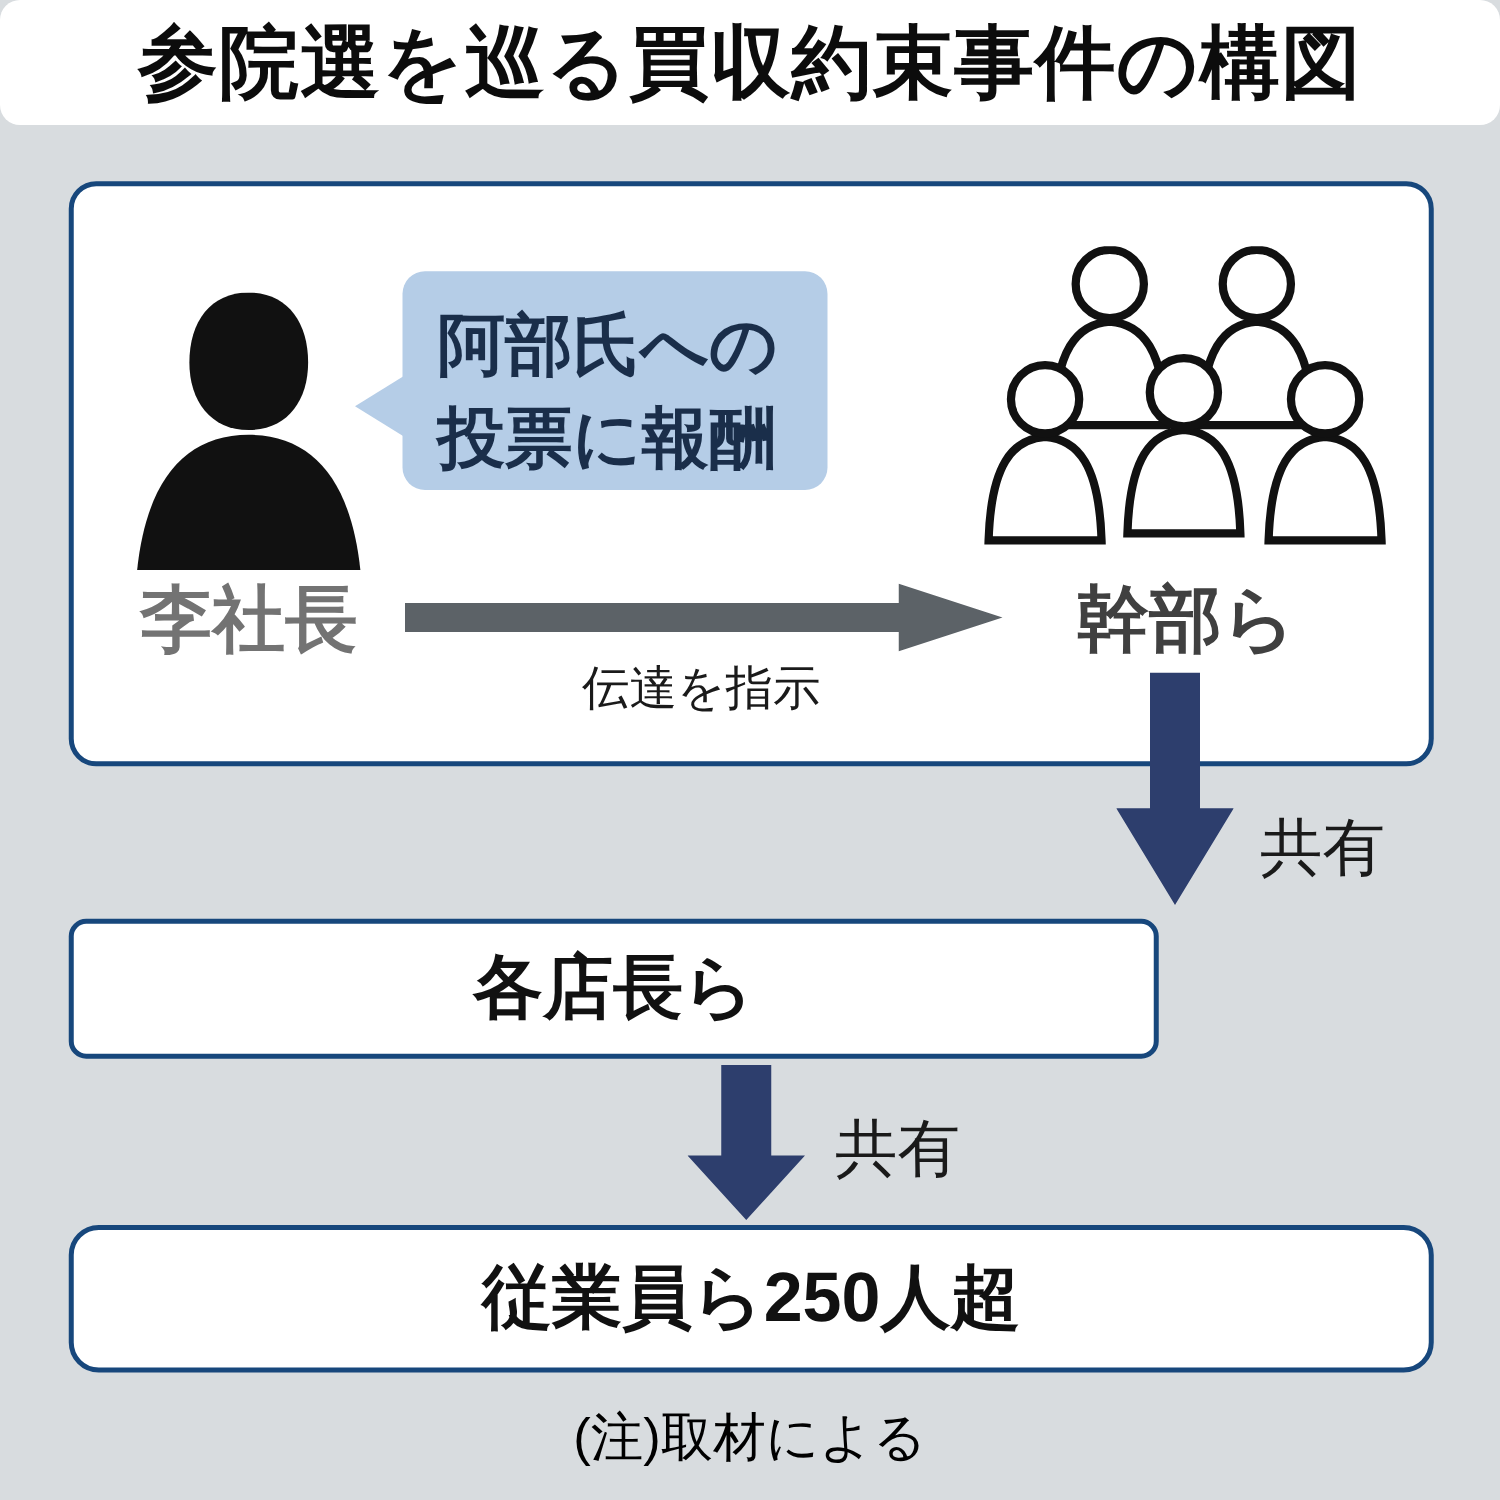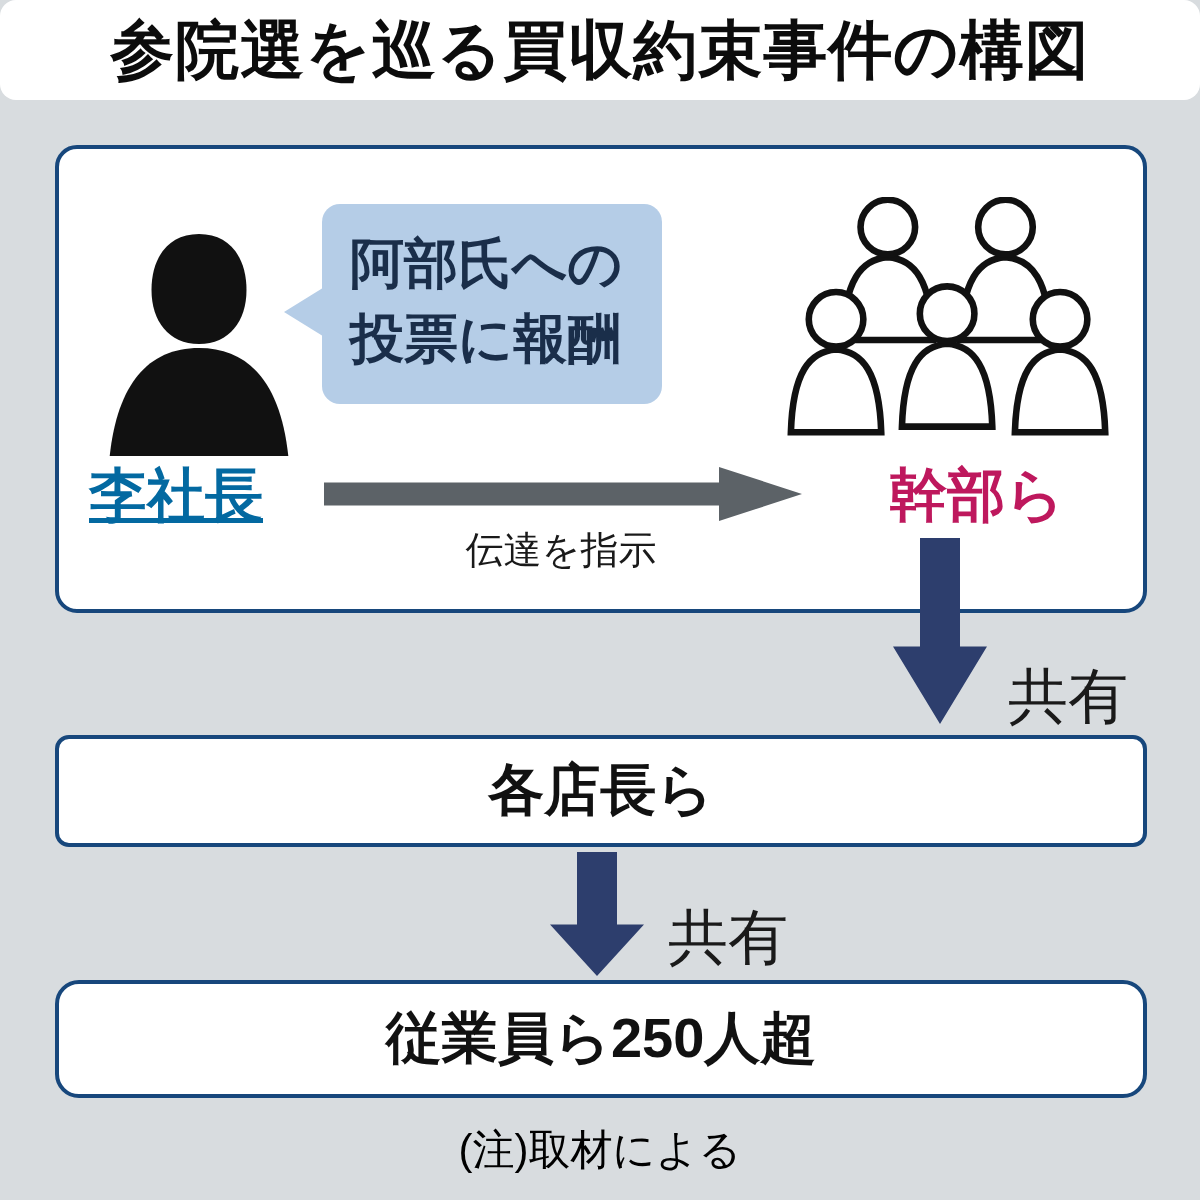--- a/index.html
+++ b/index.html
@@ -7,51 +7,51 @@
   body { font-family:"Liberation Sans","DejaVu Sans",sans-serif; background:#ffffff; }
 
   .page { position:relative; width:1200px; height:1200px; background:#d8dcdf; overflow:hidden; }
 
   .title-bar { position:absolute; left:0; top:0; width:1200px; height:100px; background:#ffffff;
                display:flex; align-items:center; justify-content:center;border-radius:16px; }
   .title { font-size:64px; font-weight:bold; color:#0c0c0c; letter-spacing:1px; }
 
   .box { position:absolute; background:#ffffff; border:4px solid #17477c; }
   .top-box { left:55px; top:145px; width:1092px; height:468px; border-radius:22px; }
-  .mid-box { left:55px; top:735px; width:1092px; height:112px; border-radius:14px;
+  .mid-box { left:55px; top:735px; width:872px; height:112px; border-radius:14px;
              display:flex; align-items:center; justify-content:center; }
   .bottom-box { left:55px; top:980px; width:1092px; height:118px; border-radius:24px;
                 display:flex; align-items:center; justify-content:center; }
 
   .box-label { font-size:56px; font-weight:bold; color:#111111; }
 
   .president-icon { position:absolute; left:45px; top:85px; width:190px; height:222px; }
-  .president-label { position:absolute; left:30px; top:308px; width:220px; 
-                     font-size:58px; font-weight:bold; color:#0369a1;text-decoration:underline; }
+  .president-label { position:absolute; left:30px; top:308px; width:220px; text-align:center;
+                     font-size:58px; font-weight:bold; color:#737373; }
 
-  .bubble { position:absolute; left:263px; top:55px; width:340px; height:200px;
+  .bubble { position:absolute; left:263px; top:68px; width:340px; height:175px;
             background:#b5cde7; border-radius:18px; padding:22px 0 0 28px; }
   .bubble-line { font-size:54px; font-weight:bold; color:#1a2e4a; line-height:1.38; }
   .bubble-tail { position:absolute; left:-38px; top:82px; width:0; height:0;
                  border-top:26px solid transparent; border-bottom:26px solid transparent;
                  border-right:42px solid #b5cde7; }
 
   .executives-icon { position:absolute; left:715px; top:48px; width:350px; height:240px; }
-  .executives-label { position:absolute; left:768px; top:308px; width:300px; text-align:center;
-                      font-size:58px; font-weight:bold; color:#be185d; }
+  .executives-label { position:absolute; left:740px; top:308px; width:300px; text-align:center;
+                      font-size:58px; font-weight:bold; color:#404040; }
 
   .h-arrow { position:absolute; left:265px; top:316px; width:480px; height:58px; }
   .h-arrow-label { position:absolute; left:302px; top:376px; width:400px; text-align:center;
                    font-size:38px; font-weight:500; color:#1a1a1a; }
 
   .v-arrow { position:absolute; z-index:5; }
   .v-arrow-1 { left:893px; top:538px; width:94px; height:186px; }
   .v-arrow-2 { left:550px; top:852px; width:94px; height:124px; }
 
-  .share-label { position:absolute; z-index:6; font-size:60px; font-weight:500; color:#1a1a1a;margin-top:12px; }
+  .share-label { position:absolute; z-index:6; font-size:50px; font-weight:500; color:#1a1a1a; }
   .share-label-1 { left:1008px; top:645px; }
   .share-label-2 { left:668px; top:886px; }
 
   .note { position:absolute; left:0; top:1122px; width:1200px; text-align:center;
           font-size:42px; color:#000000; }
 
   svg { display:block; width:100%; height:100%; }
 </style>
 </head>
 <body>

